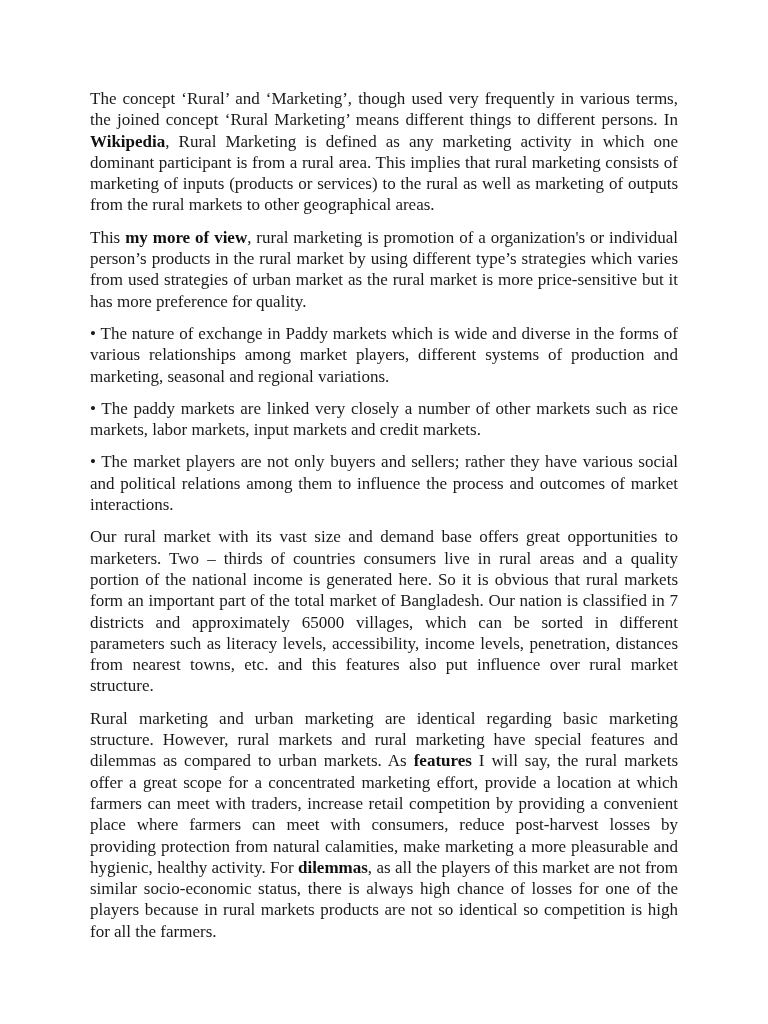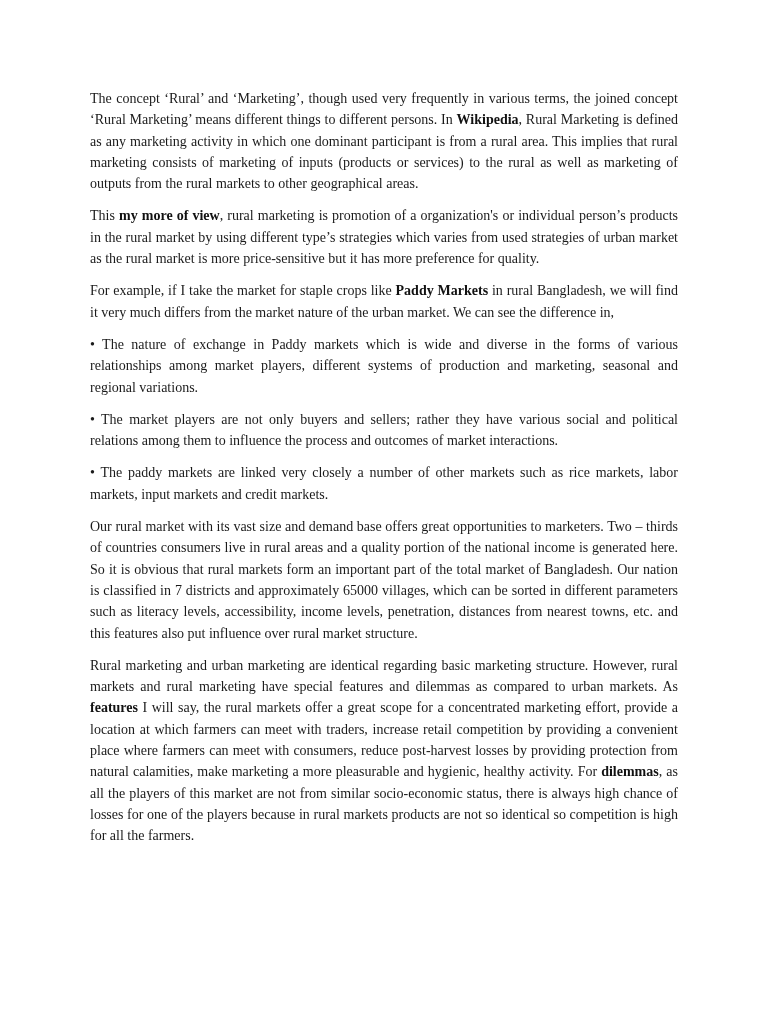--- a/index.html
+++ b/index.html
@@ -3,51 +3,48 @@
 <meta charset="utf-8">
 <style>
   html, body { margin: 0; padding: 0; background: #ffffff; }
   body { width: 768px; height: 1024px; overflow: hidden; position: relative; }
   .page {
     position: absolute;
     left: 90px;
     top: 88px;
     width: 588px;
     font-family: "Liberation Serif", serif;
-    font-size: 14px;
+    font-size: 17px;
     line-height: 21.3px;
     color: #1a1a1a;
   }
   .para {
     margin: 0 0 11px 0;
     text-align: justify;
   }
   .para b { font-weight: bold; color: #111; }
 </style>
 </head>
 <body>
 
 <div class="page">
   <p class="para">
     <span>The concept ‘Rural’ and ‘Marketing’, though used very frequently in various terms, the joined concept ‘Rural Marketing’ means different things to different persons. In </span><b>Wikipedia</b><span>, Rural Marketing is defined as any marketing activity in which one dominant participant is from a rural area. This implies that rural marketing consists of marketing of inputs (products or services) to the rural as well as marketing of outputs from the rural markets to other geographical areas.</span>
   </p>
   <p class="para">
     <span>This </span><b>my more of view</b><span>, rural marketing is promotion of a organization's or individual person’s products in the rural market by using different type’s strategies which varies from used strategies of urban market as the rural market is more price-sensitive but it has more preference for quality.</span>
   </p>
   <p class="para">
-    <span>For example, if I take the market for staple crops like </span><b>Paddy Markets</b><span> in rural Bangladesh, we will find it very much differs from the market nature of the urban market. We can see the difference in,</span>
-  </p>
-  <p class="para">
     <span>• The nature of exchange in Paddy markets which is wide and diverse in the forms of various relationships among market players, different systems of production and marketing, seasonal and regional variations.</span>
   </p>
   <p class="para">
-    <span>• The market players are not only buyers and sellers; rather they have various social and political relations among them to influence the process and outcomes of market interactions.</span>
+    <span>• The paddy markets are linked very closely a number of other markets such as rice markets, labor markets, input markets and credit markets.</span>
   </p>
   <p class="para">
-    <span>• The paddy markets are linked very closely a number of other markets such as rice markets, labor markets, input markets and credit markets.</span>
+    <span>• The market players are not only buyers and sellers; rather they have various social and political relations among them to influence the process and outcomes of market interactions.</span>
   </p>
   <p class="para">
     <span>Our rural market with its vast size and demand base offers great opportunities to marketers. Two – thirds of countries consumers live in rural areas and a quality portion of the national income is generated here. So it is obvious that rural markets form an important part of the total market of Bangladesh. Our nation is classified in 7 districts and approximately 65000 villages, which can be sorted in different parameters such as literacy levels, accessibility, income levels, penetration, distances from nearest towns, etc. and this features also put influence over rural market structure.</span>
   </p>
   <p class="para">
     <span>Rural marketing and urban marketing are identical regarding basic marketing structure. However, rural markets and rural marketing have special features and dilemmas as compared to urban markets. As </span><b>features</b><span> I will say, the rural markets offer a great scope for a concentrated marketing effort, provide a location at which farmers can meet with traders, increase retail competition by providing a convenient place where farmers can meet with consumers, reduce post-harvest losses by providing protection from natural calamities, make marketing a more pleasurable and hygienic, healthy activity. For </span><b>dilemmas</b><span>, as all the players of this market are not from similar socio-economic status, there is always high chance of losses for one of the players because in rural markets products are not so identical so competition is high for all the farmers.</span>
   </p>
 </div>
 
 </body></html>

